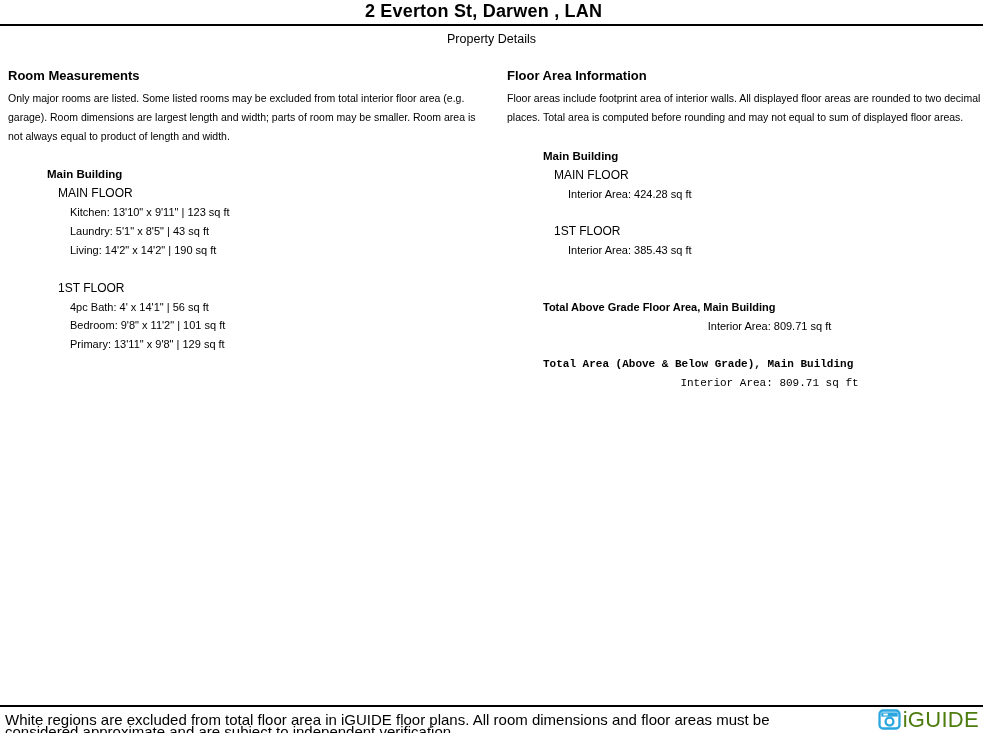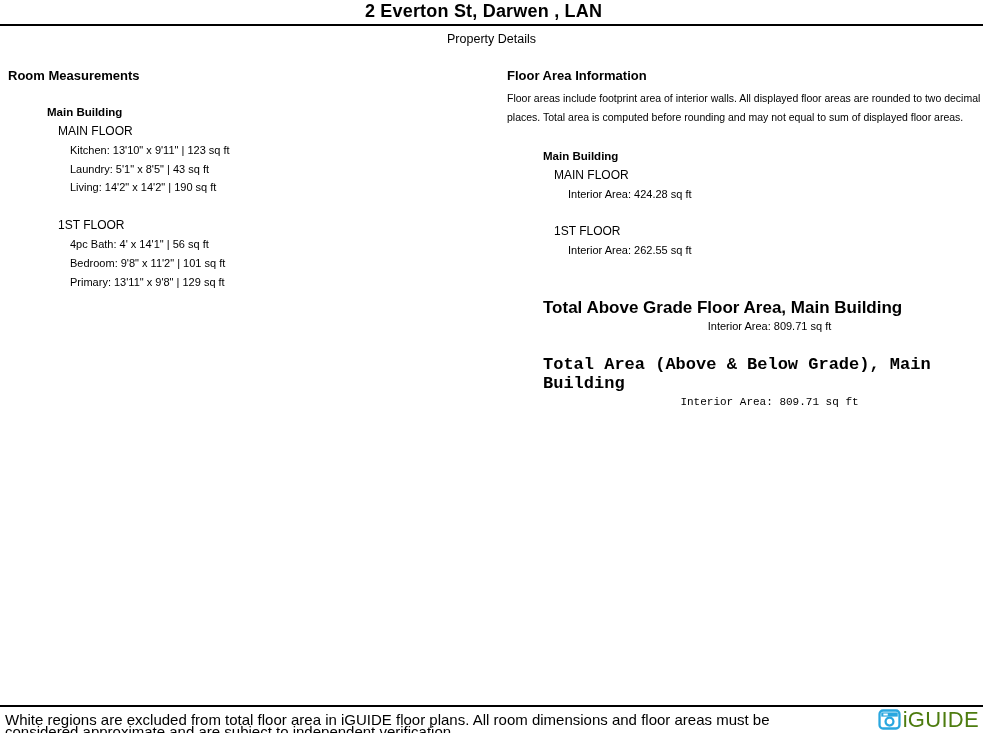--- a/index.html
+++ b/index.html
@@ -80,21 +80,21 @@
 
   
   .col-right .building   { margin-left: 36px; }
   .col-right .floor-name { margin-left: 11px; }
   .col-right .area-line  { margin-left: 25px; }
 
   .totals { margin-left: 36px; }
   .total-block-1 { margin-top: 38px; }
   .total-block-2 { margin-top: 19px; font-family: Liberation Mono, monospace; }
   .total-heading {
-    font-size: 17px;
+    font-size: 11px;
     font-weight: bold;
     line-height: 19px;
   }
   .total-area-line {
     font-size: 11px;
     line-height: 18.7px;
     margin-left: 13px;
     text-align: center;
   }
 
@@ -131,20 +131,21 @@
 <body>
 
 <div class="page">
 
   <h1 class="title">2 Everton St, Darwen , LAN</h1>
   <div class="header-rule"></div>
   <h2 class="subtitle">Property Details</h2>
 
   <section class="col col-left">
     <h3 class="section-heading">Room Measurements</h3>
+    <p class="section-desc">Only major rooms are listed. Some listed rooms may be excluded from total interior floor area (e.g. garage). Room dimensions are largest length and width; parts of room may be smaller. Room area is not always equal to product of length and width.</p>
 
     <div class="building">
       <div class="building-name">Main Building</div>
 
       <div class="floor">
         <div class="floor-name">MAIN FLOOR</div>
         <div class="room-line">Kitchen: 13'10" x 9'11" | 123 sq ft</div>
         <div class="room-line">Laundry: 5'1" x 8'5" | 43 sq ft</div>
         <div class="room-line">Living: 14'2" x 14'2" | 190 sq ft</div>
       </div>
@@ -165,21 +166,21 @@
     <div class="building">
       <div class="building-name">Main Building</div>
 
       <div class="floor">
         <div class="floor-name">MAIN FLOOR</div>
         <div class="area-line">Interior Area: 424.28 sq ft</div>
       </div>
 
       <div class="floor">
         <div class="floor-name">1ST FLOOR</div>
-        <div class="area-line">Interior Area: 262.55 sq ft</div>
+        <div class="area-line">Interior Area: 385.43 sq ft</div>
       </div>
     </div>
 
     <div class="totals">
       <div class="total-block-1">
         <div class="total-heading">Total Above Grade Floor Area, Main Building</div>
         <div class="total-area-line">Interior Area: 809.71 sq ft</div>
       </div>
       <div class="total-block-2">
         <div class="total-heading">Total Area (Above &amp; Below Grade), Main Building</div>

